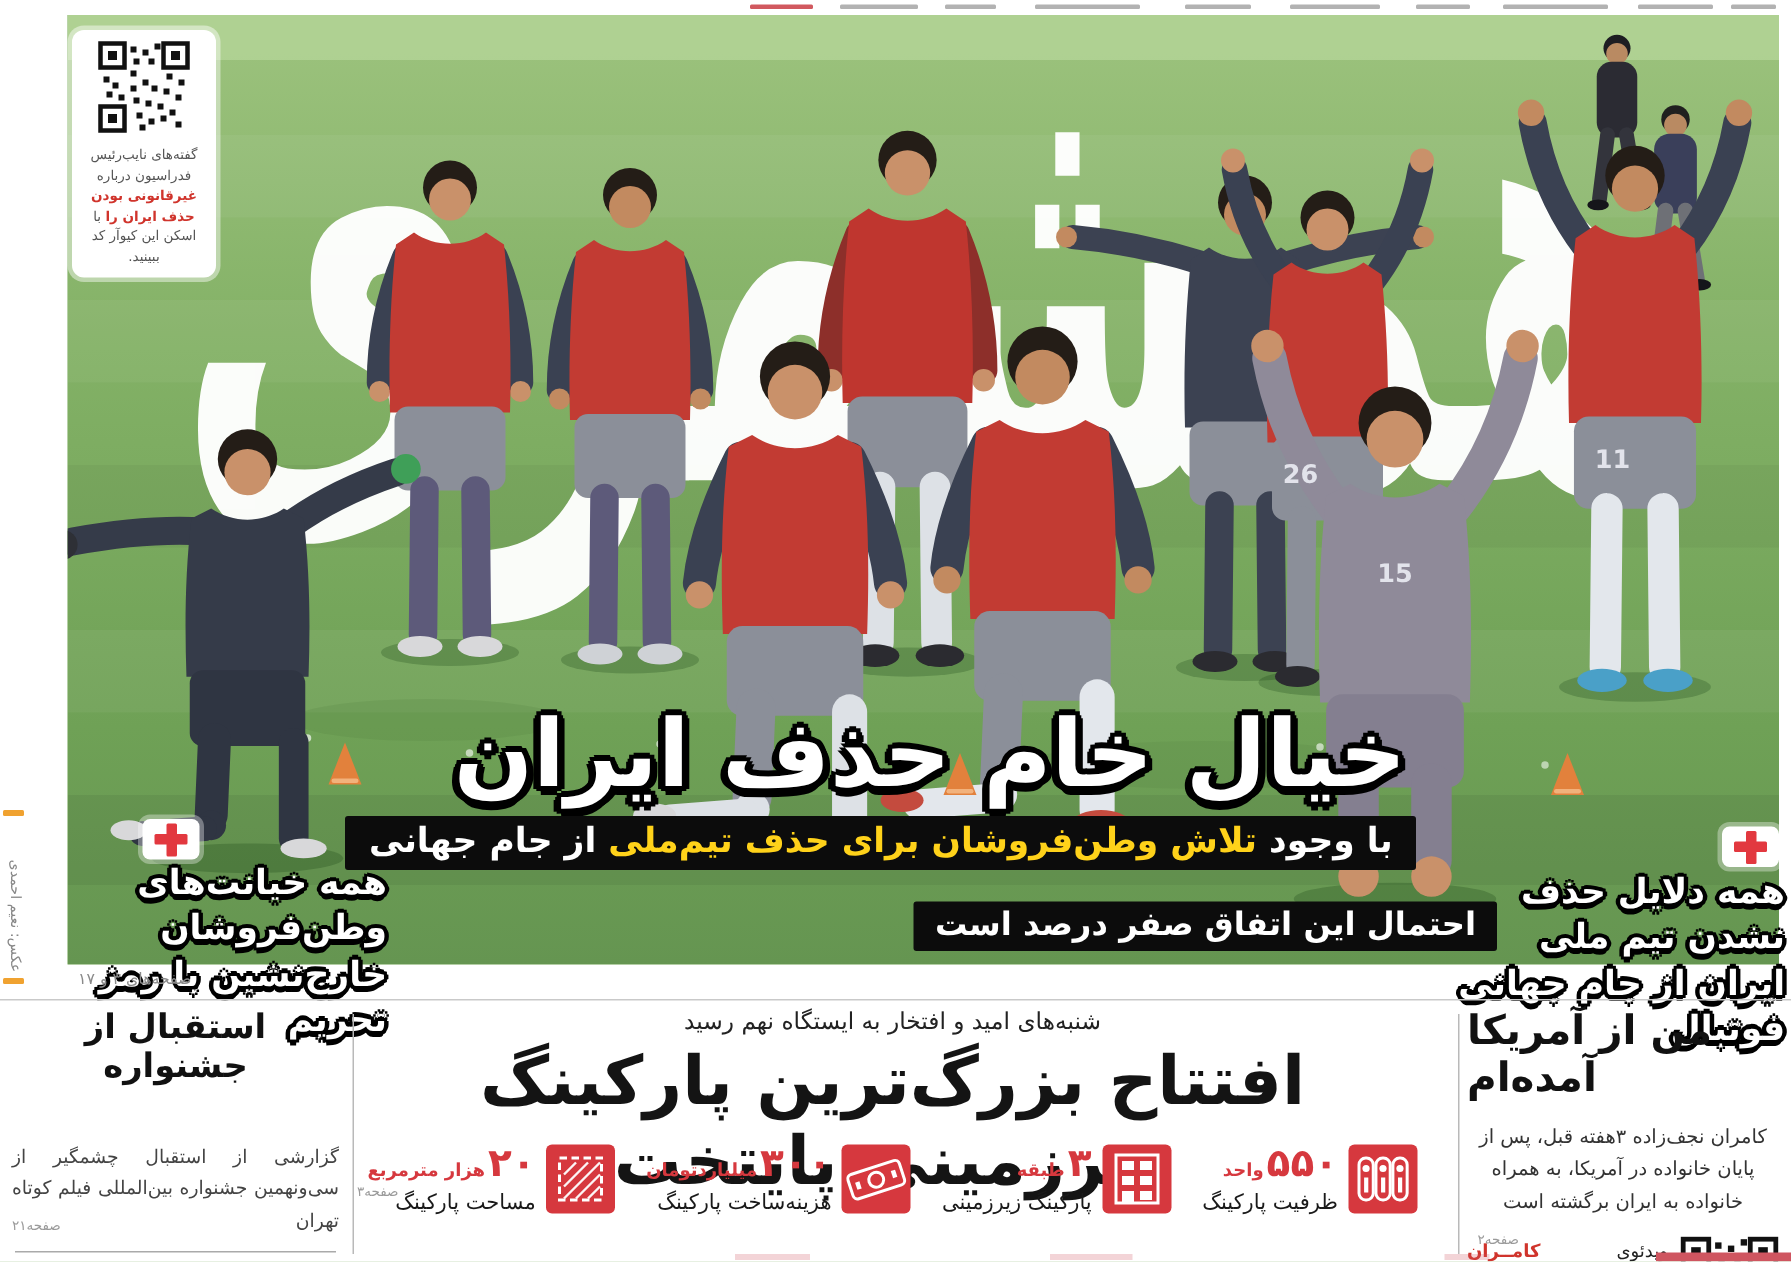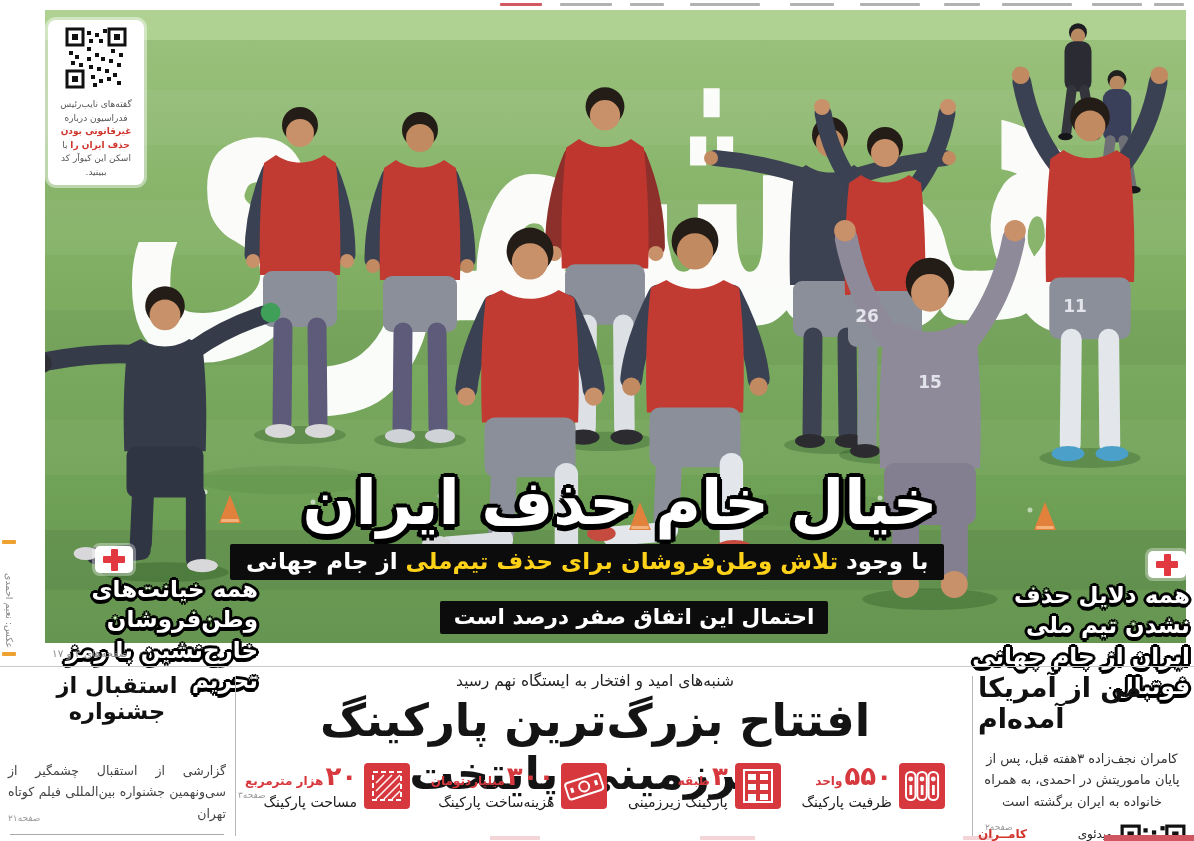--- a/index.html
+++ b/index.html
@@ -25,21 +25,21 @@
 
   .outline { color:#fff; font-weight:bold;
      text-shadow:-3px 0 #000,3px 0 #000,0 -3px #000,0 3px #000,-2px -2px #000,2px -2px #000,-2px 2px #000,2px 2px #000,0 4px #000; }
   .outline-big { color:#fff; font-weight:bold;
      text-shadow:-4px 0 #000,4px 0 #000,0 -4px #000,0 4px #000,-3px -3px #000,3px -3px #000,-3px 3px #000,3px 3px #000,-5px 2px #000,5px 2px #000,0 6px #000; }
 
   .main-headline { position:absolute; left:270px; top:466px; width:700px; text-align:center; font-size:62px; letter-spacing:0; }
   .subhead-row { position:absolute; left:230px; top:544px; width:780px; text-align:left; }
   .subhead-row .chip { display:inline-block; background:#0c0c0c; color:#fff; font-weight:bold; font-size:23px; padding:4px 16px 6px; border-radius:2px; }
   .subhead-row .hl { color:#ffd21a; }
-  .subhead-row2 { position:absolute; left:244px; top:601px; width:780px; text-align:center; }
+  .subhead-row2 { position:absolute; left:218px; top:601px; width:780px; }
   .subhead-row2 .chip { display:inline-block; background:#0c0c0c; color:#fff; font-weight:bold; font-size:21.5px; padding:3px 14px 5px; border-radius:2px; }
 
   .cross { position:absolute; width:38px; height:27px; background:#fff; border-radius:5px;
            box-shadow:0 0 0 3px rgba(255,255,255,.35); display:flex; align-items:center; justify-content:center; }
   .cross i { display:block; width:22px; height:7px; background:#e2383f; position:relative; border-radius:1px; }
   .cross i::after { content:""; position:absolute; width:7px; height:22px; left:7.5px; top:-7.5px; background:#e2383f; border-radius:1px; }
 
   .photo-caption { position:absolute; font-size:23px; line-height:1.32; text-align:right; }
   .cap-left  { left:36px;  top:574px; width:222px; }
   .cap-right { left:948px; top:580px; width:242px; }
@@ -448,21 +448,21 @@
       <div class="stat-text">
         <div class="stat-num"><span>۲۰</span><span class="unit">هزار مترمربع</span></div>
         <div class="stat-label">مساحت پارکینگ</div>
       </div>
     </div>
   </div>
   <div class="page-tag" style="left:238px;top:790px">صفحه۳</div>
 
   <div class="right-col">
     <div class="right-title">من از آمریکا آمده‌ام</div>
-    <p class="right-lead">کامران نجف‌زاده ۳هفته قبل، پس از پایان ماموریتش در احمدی، به همراه خانواده به ایران برگشته است</p>
+    <p class="right-lead">کامران نجف‌زاده ۳هفته قبل، پس از پایان خانواده در آمریکا، به همراه خانواده به ایران برگشته است</p>
     <div class="video-row">
       <svg class="qr2" viewBox="0 0 62 62">
           <use href="#qrp"></use>
         </svg>
       <p class="video-text"><span>ویدئوی </span><span class="red">کامــران نجف‌زاده</span></p>
     </div>
   </div>
   <div class="page-tag" style="left:985px;top:822px">صفحه۲</div>
 
   <div class="bottom-bar" style="left:1104px;width:90px"></div>

